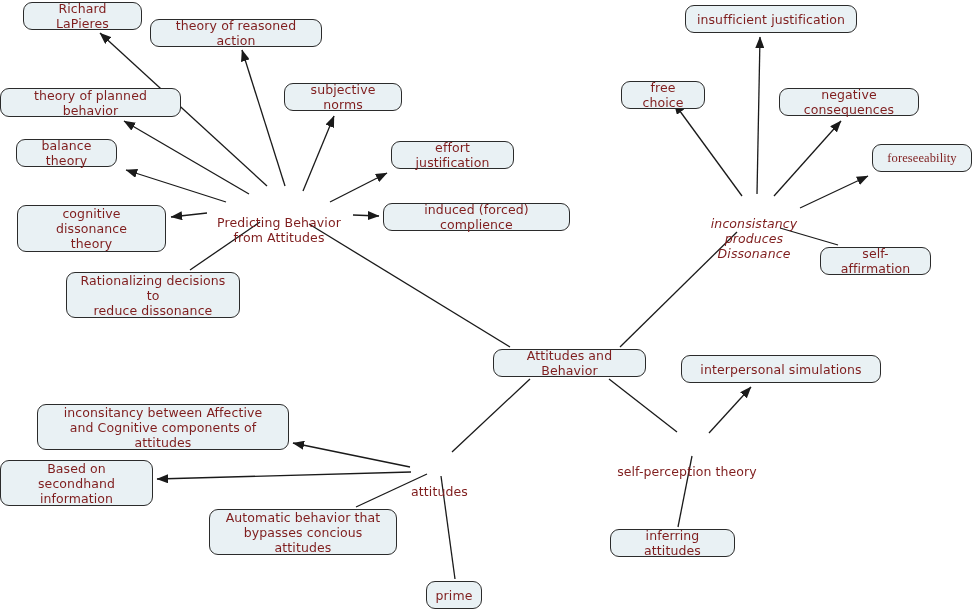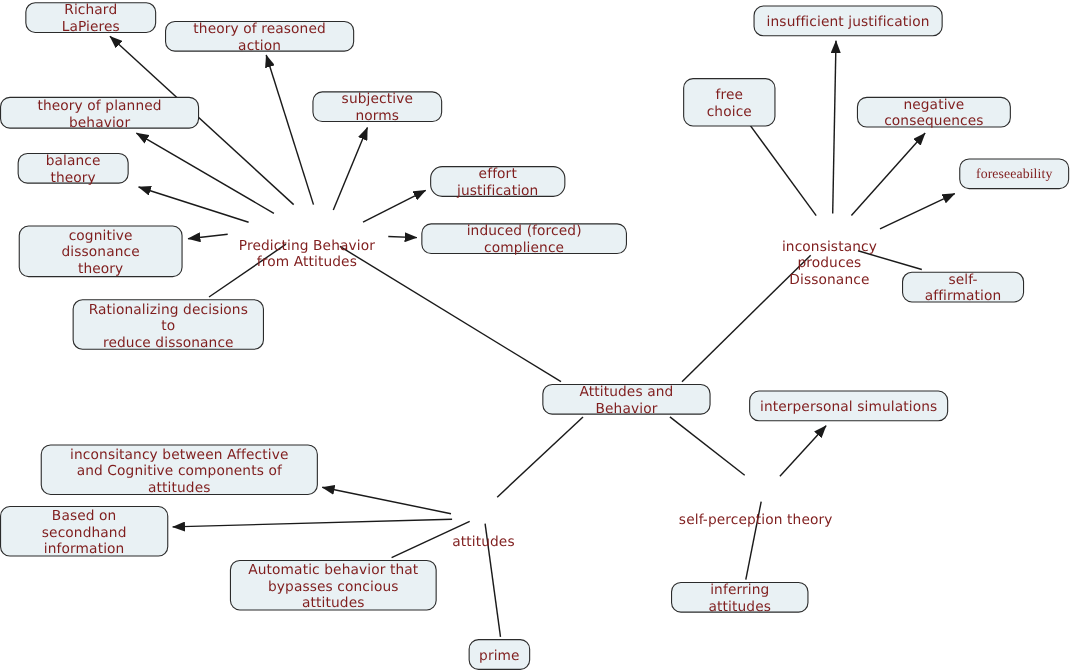--- a/index.html
+++ b/index.html
@@ -90,37 +90,37 @@
         <line x1="678" y1="527" x2="692" y2="456" stroke="#1a1a1a" stroke-width="1.3"></line>
       </g>
   </svg>
 
   <div id="node-layer">
       <div class="node boxed" style="left: 23px; top: 2px; width: 119px; height: 28px;">Richard LaPieres</div>
       <div class="node boxed" style="left: 150px; top: 19px; width: 172px; height: 28px;">theory of reasoned action</div>
       <div class="node boxed" style="left: 0px; top: 88px; width: 181px; height: 29px;">theory of planned behavior</div>
       <div class="node boxed" style="left: 284px; top: 83px; width: 118px; height: 28px;">subjective norms</div>
       <div class="node boxed" style="left: 16px; top: 139px; width: 101px; height: 28px;">balance theory</div>
-      <div class="node boxed" style="left: 391px; top: 151px; width: 123px; height: 28px; border-radius: 11px;">effort justification</div>
+      <div class="node boxed" style="left: 391px; top: 141px; width: 123px; height: 28px;">effort justification</div>
       <div class="node plain" style="left: 209px; top: 188px; width: 140px; height: 32px;">Predicting Behavior
 from Attitudes</div>
       <div class="node boxed" style="left: 17px; top: 205px; width: 149px; height: 47px;">cognitive dissonance
 theory</div>
       <div class="node boxed" style="left: 383px; top: 203px; width: 187px; height: 28px;">induced (forced) complience</div>
       <div class="node boxed" style="left: 66px; top: 272px; width: 174px; height: 46px;">Rationalizing decisions to
 reduce dissonance</div>
       <div class="node boxed" style="left: 685px; top: 5px; width: 172px; height: 28px;">insufficient justification</div>
-      <div class="node boxed" style="left: 621px; top: 71px; width: 84px; height: 44px;">free choice</div>
+      <div class="node boxed" style="left: 621px; top: 81px; width: 84px; height: 28px;">free choice</div>
       <div class="node boxed" style="left: 779px; top: 88px; width: 140px; height: 28px;">negative consequences</div>
       <div class="node boxed" style="left: 872px; top: 144px; width: 100px; height: 28px; font-family: Liberation Serif, serif;">foreseeability</div>
-      <div class="node plain" style="left: 680px; top: 196px; width: 148px; height: 32px;">inconsistancy produces
+      <div class="node plain" style="left: 680px; top: 196px; width: 148px; height: 32px; font-style: italic;">inconsistancy produces
 Dissonance</div>
       <div class="node boxed" style="left: 820px; top: 247px; width: 111px; height: 28px;">self-affirmation</div>
       <div class="node boxed" style="left: 493px; top: 349px; width: 153px; height: 28px;">Attitudes and Behavior</div>
-      <div class="node boxed" style="left: 681px; top: 355px; width: 181px; height: 28px;">interpersonal simulations</div>
+      <div class="node boxed" style="left: 681px; top: 355px; width: 200px; height: 28px;">interpersonal simulations</div>
       <div class="node boxed" style="left: 37px; top: 404px; width: 252px; height: 46px;">inconsitancy between Affective
 and Cognitive components of attitudes</div>
       <div class="node plain" style="left: 617px; top: 437px; width: 140px; height: 17px;">self-perception theory</div>
       <div class="node plain" style="left: 412px; top: 457px; width: 55px; height: 17px;">attitudes</div>
       <div class="node boxed" style="left: 0px; top: 460px; width: 153px; height: 46px;">Based on secondhand
 information</div>
       <div class="node boxed" style="left: 209px; top: 509px; width: 188px; height: 46px;">Automatic behavior that
 bypasses concious attitudes</div>
       <div class="node boxed" style="left: 610px; top: 529px; width: 125px; height: 28px;">inferring attitudes</div>
       <div class="node boxed" style="left: 426px; top: 581px; width: 56px; height: 28px;">prime</div>

